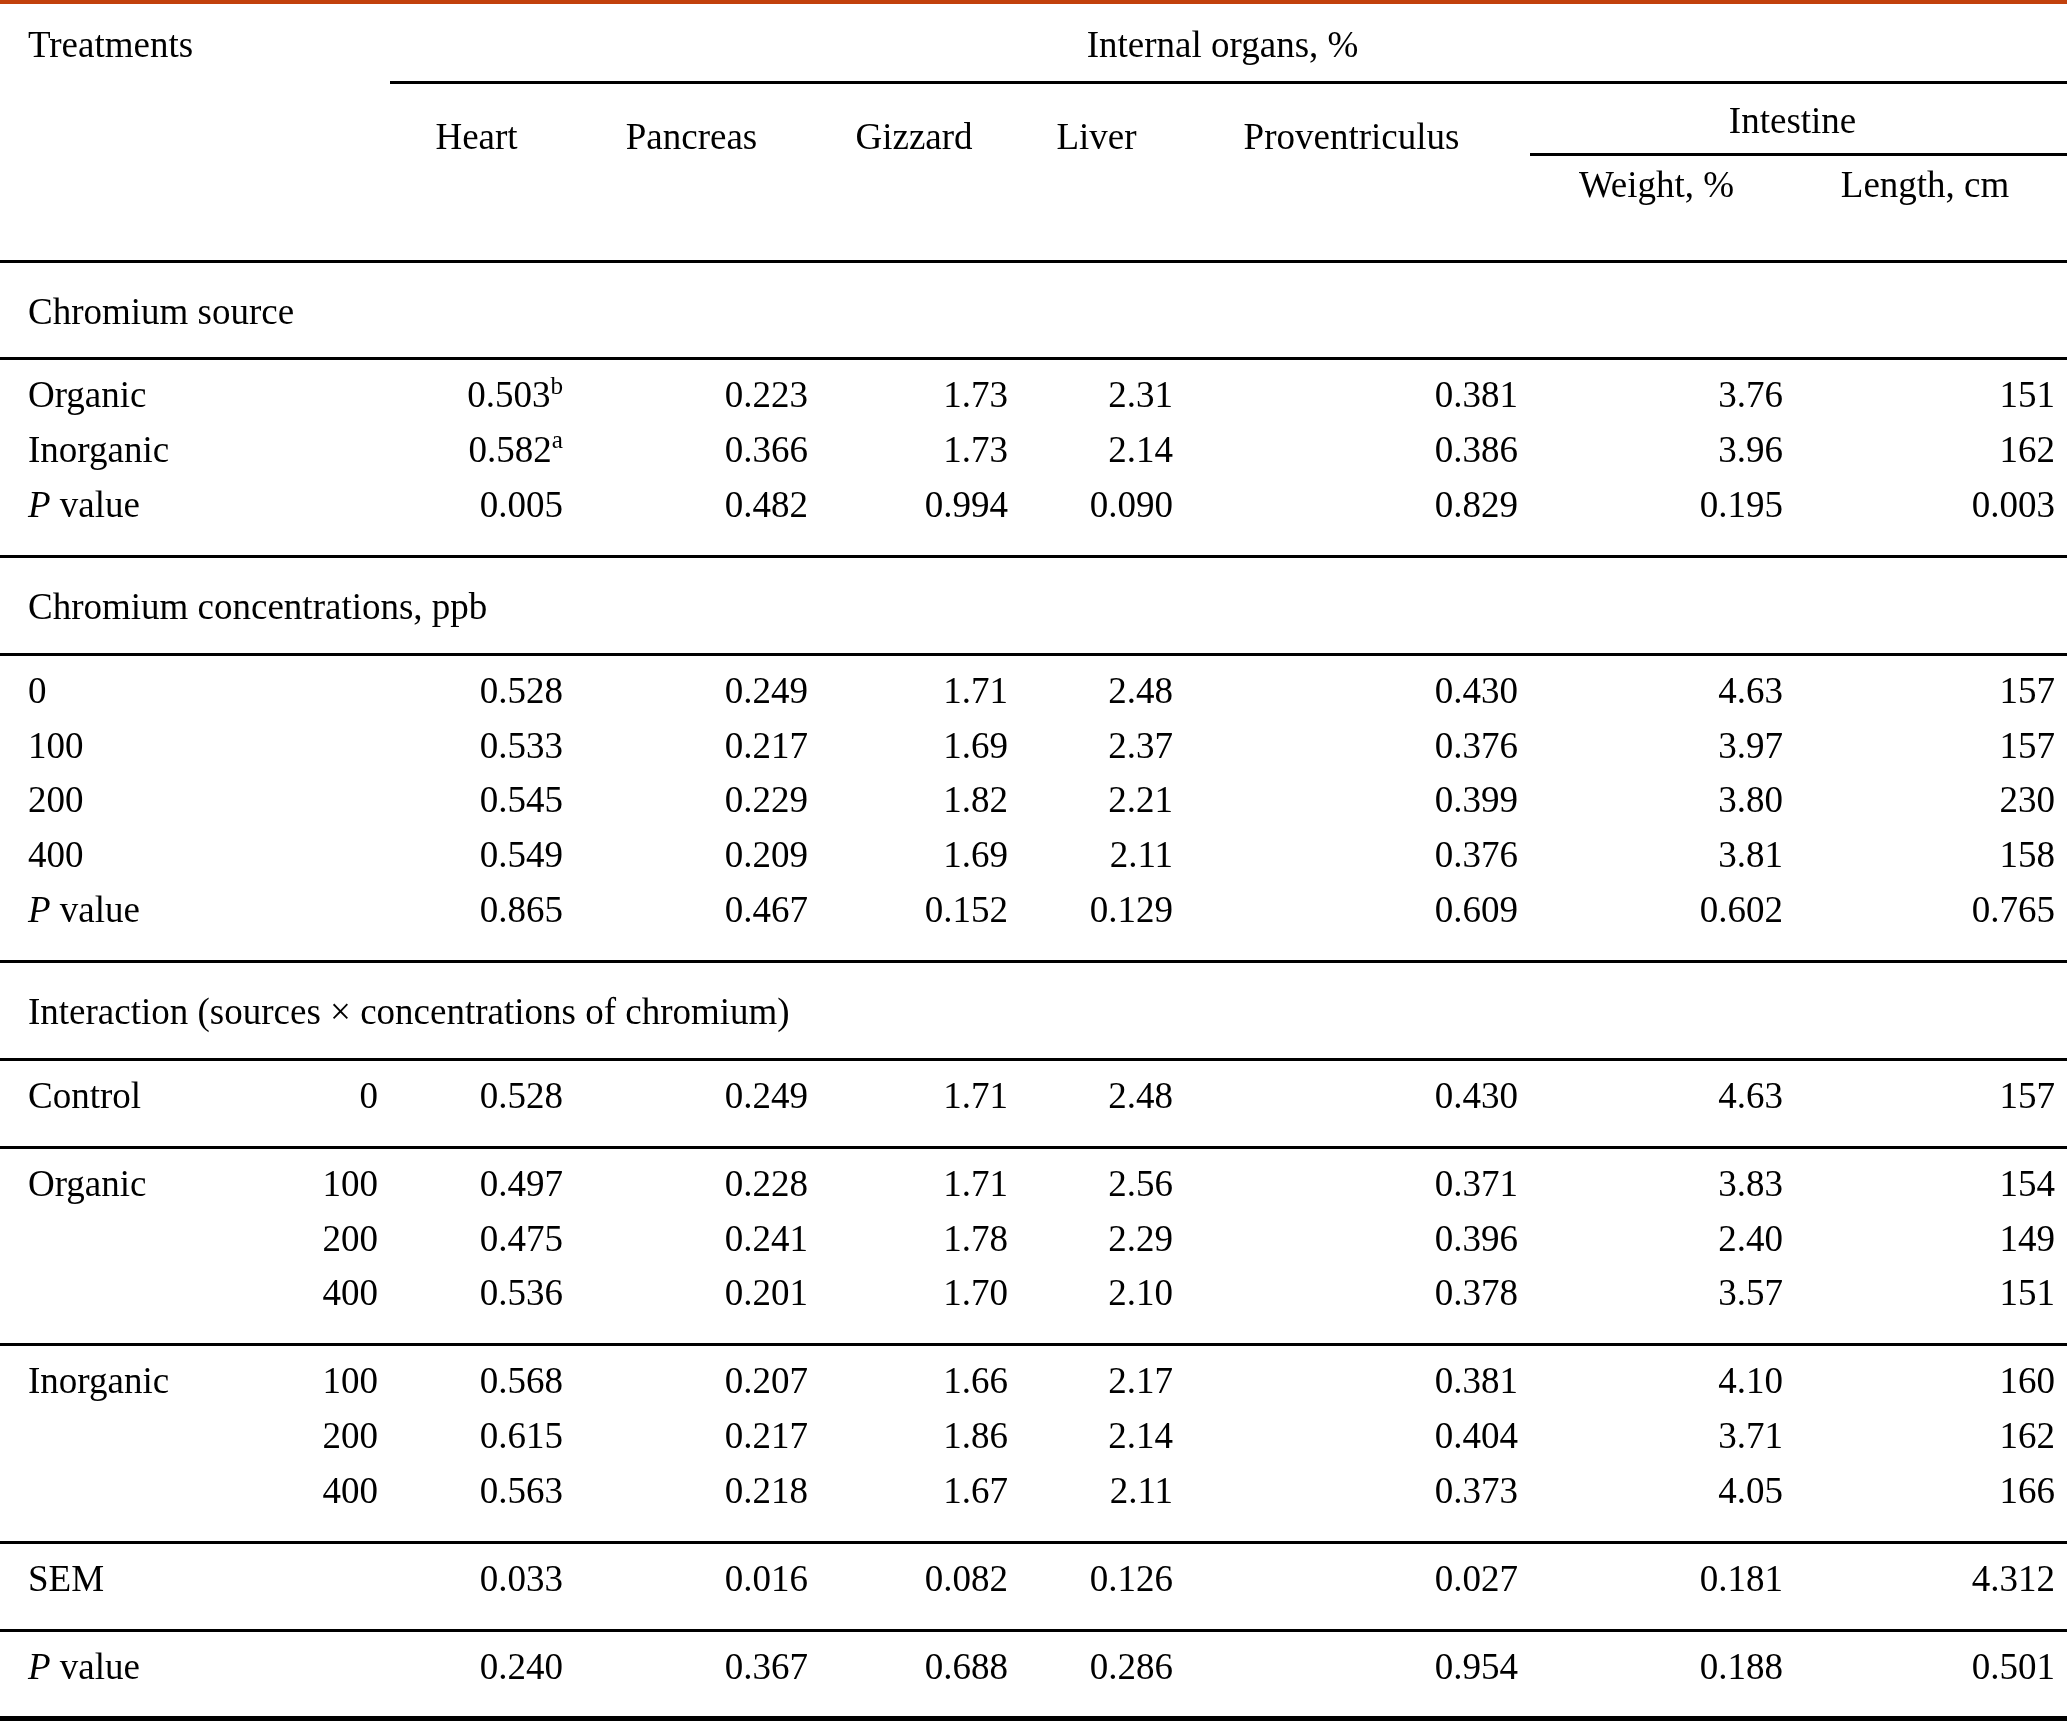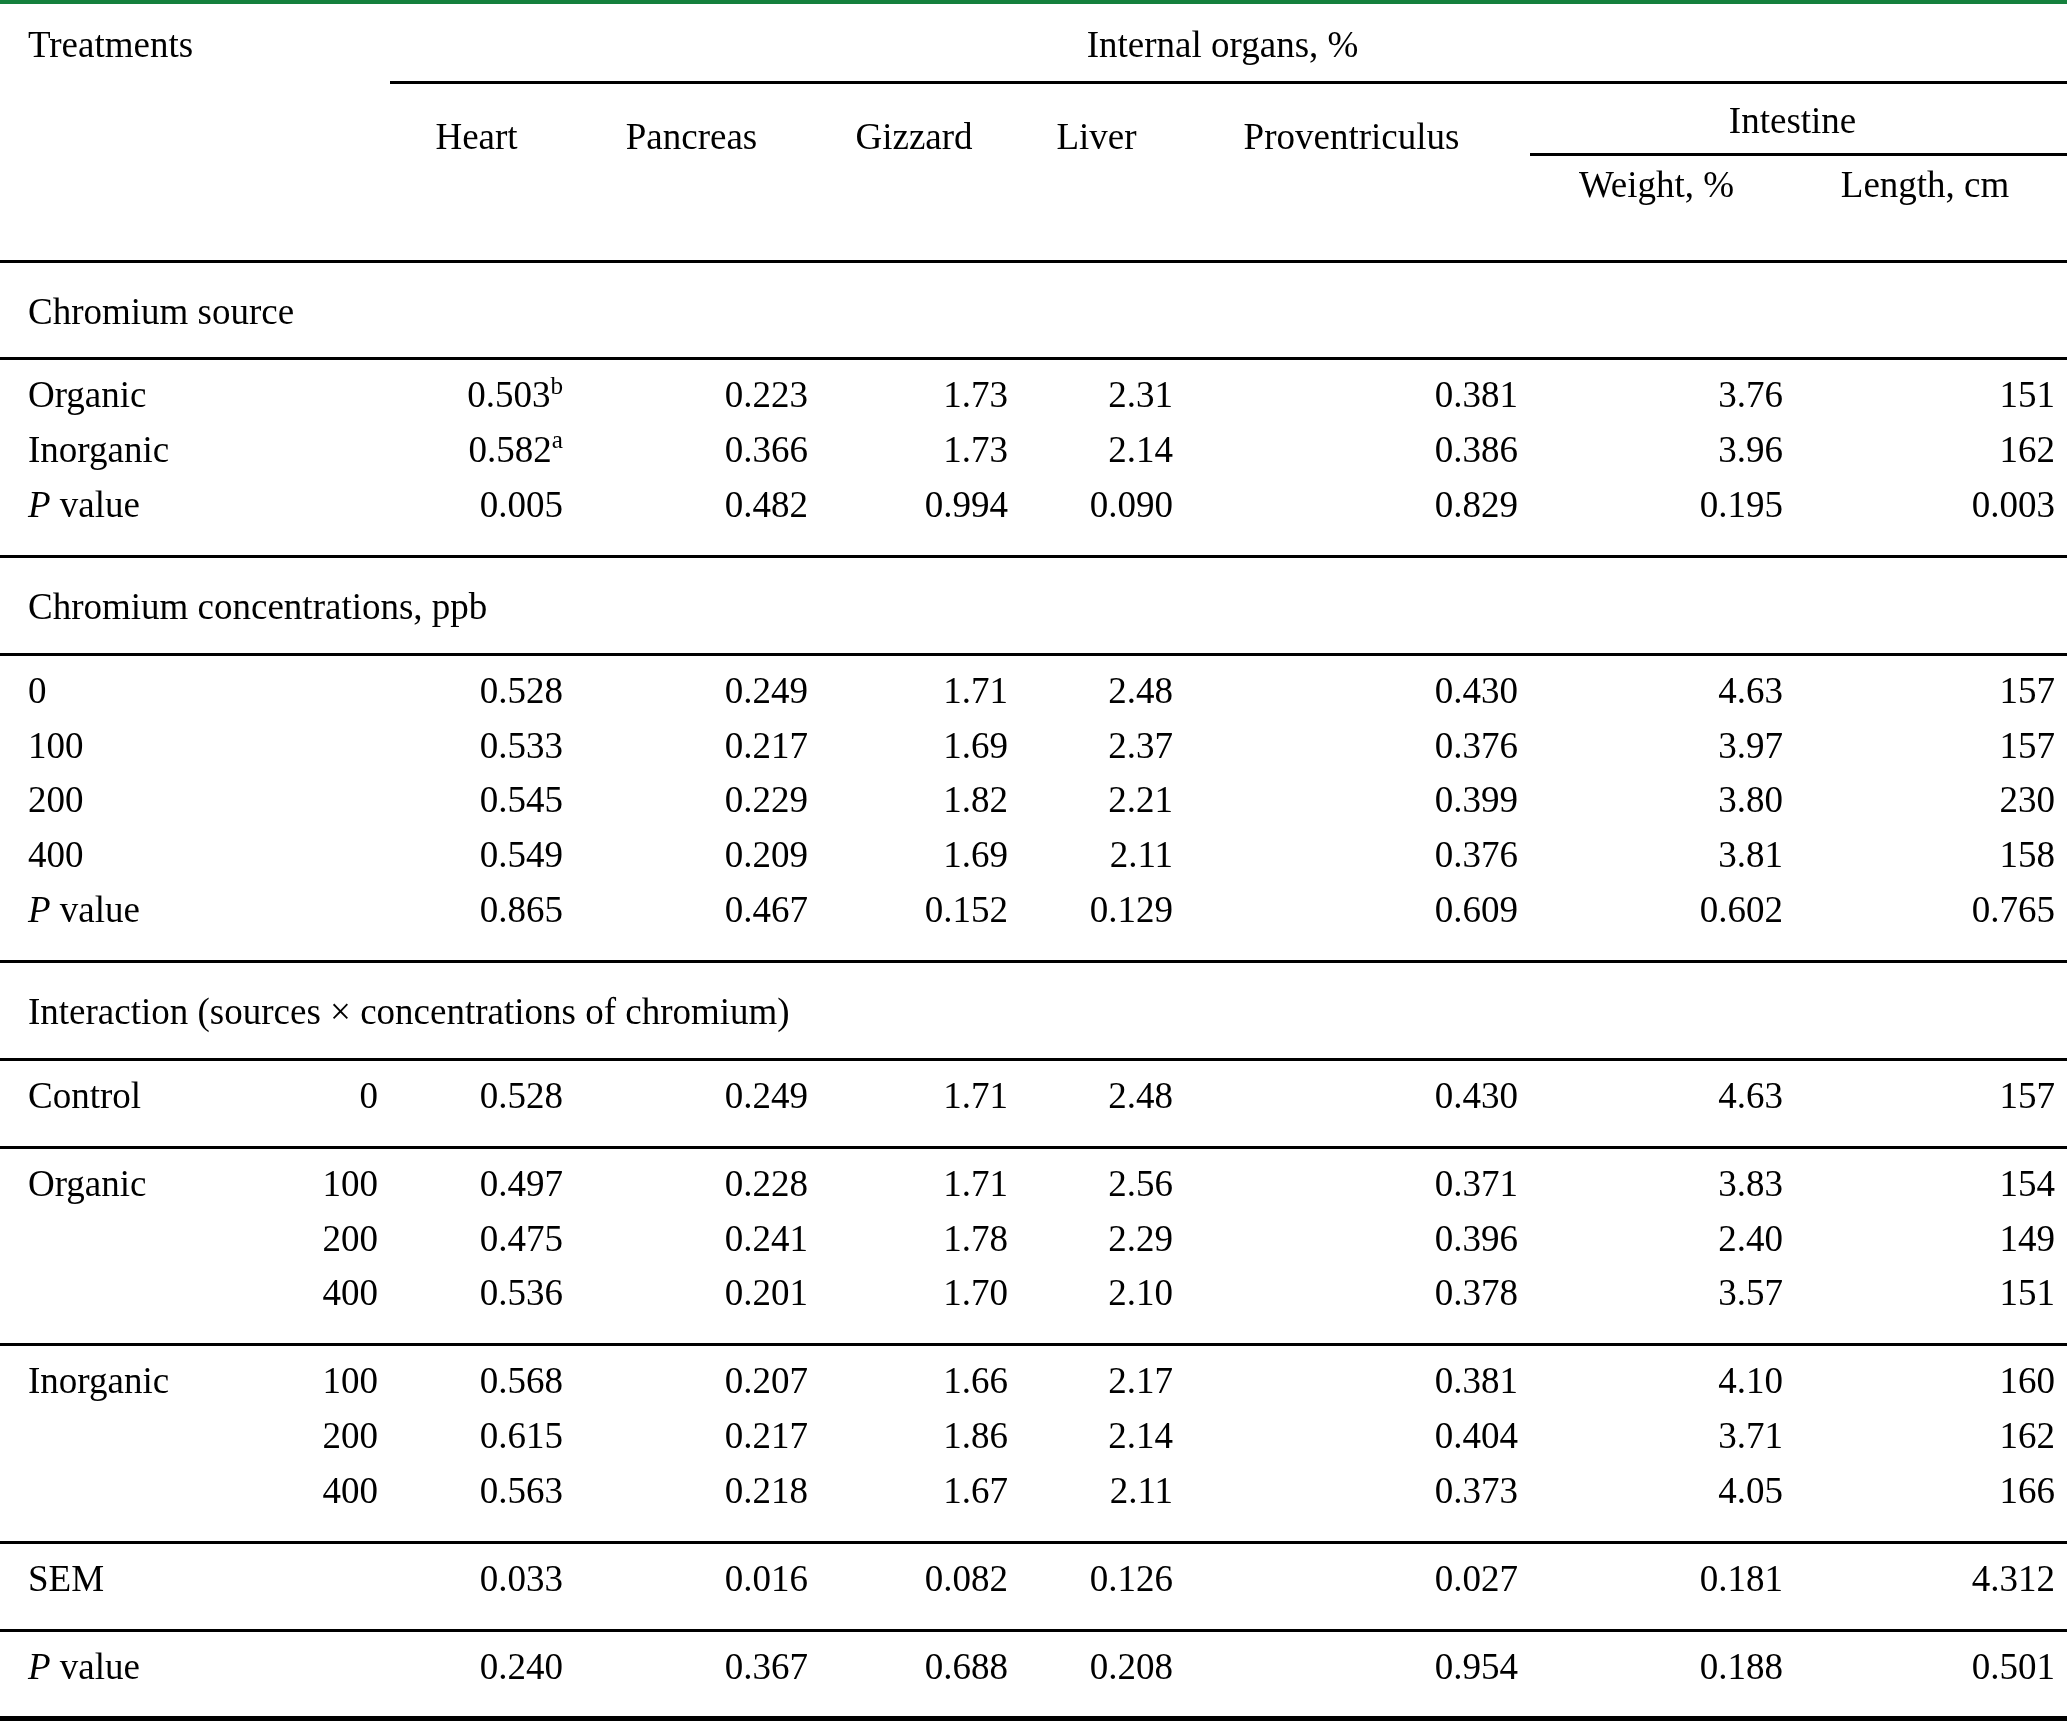--- a/index.html
+++ b/index.html
@@ -13,21 +13,21 @@
     width: 2067px;
     height: 1728px;
     background: #ffffff;
     box-sizing: border-box;
     overflow: hidden;
   }
   table.organ-table {
     width: 2067px;
     border-collapse: collapse;
     table-layout: fixed;
-    border-top: 4px solid #15803d;
+    border-top: 4px solid #c2410c;
     border-bottom: 5px solid #000;
     font-size: 37px;
   }
   col.c-label  { width: 280px; }
   col.c-conc   { width: 110px; }
   col.c-heart  { width: 185px; }
   col.c-panc   { width: 245px; }
   col.c-gizz   { width: 200px; }
   col.c-liver  { width: 165px; }
   col.c-prov   { width: 345px; }
@@ -307,20 +307,20 @@
           <td class="num-cell">0.027</td>
           <td class="num-cell">0.181</td>
           <td class="num-cell">4.312</td>
         </tr>
         <tr class="block-start block-end last">
           <td class="row-label"><i>P</i> value</td>
           <td class="conc-cell"></td>
           <td class="num-cell">0.240</td>
           <td class="num-cell">0.367</td>
           <td class="num-cell">0.688</td>
-          <td class="num-cell">0.208</td>
+          <td class="num-cell">0.286</td>
           <td class="num-cell">0.954</td>
           <td class="num-cell">0.188</td>
           <td class="num-cell">0.501</td>
         </tr>
       </tbody>
   </table>
 </div>
 
 </body></html>

